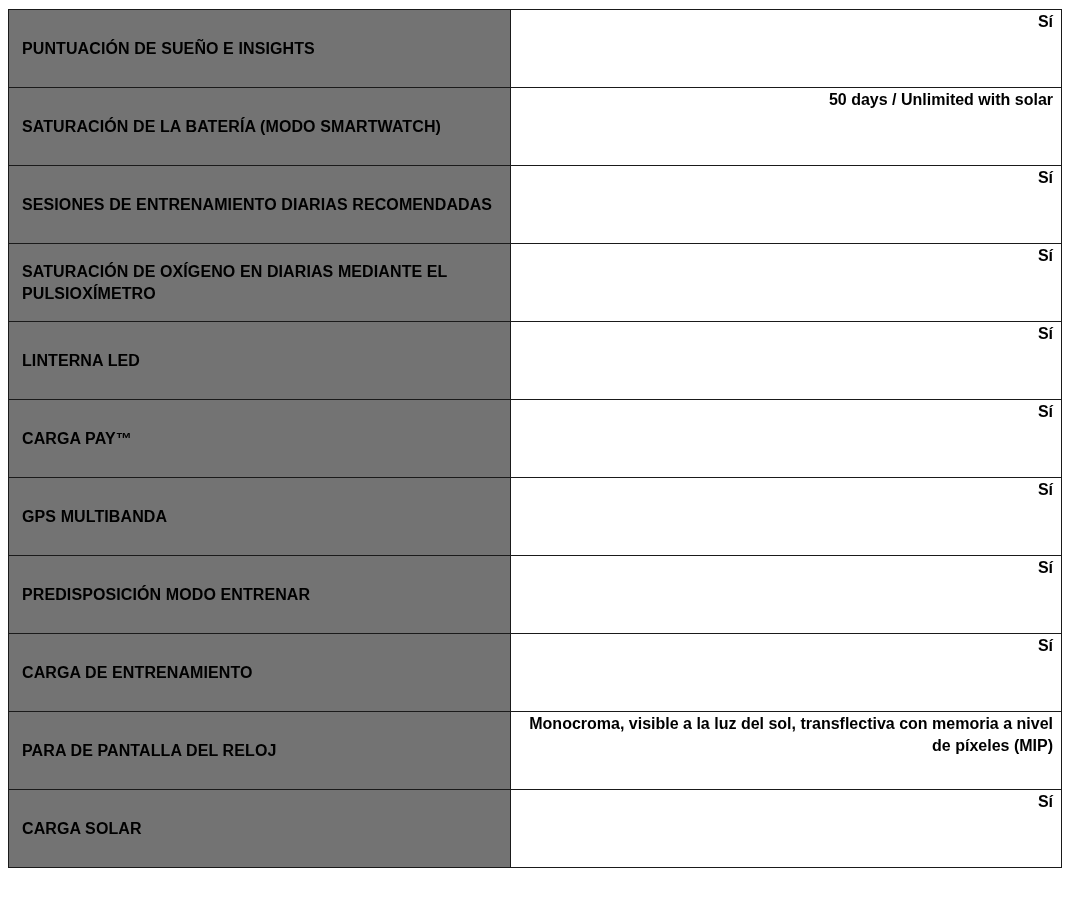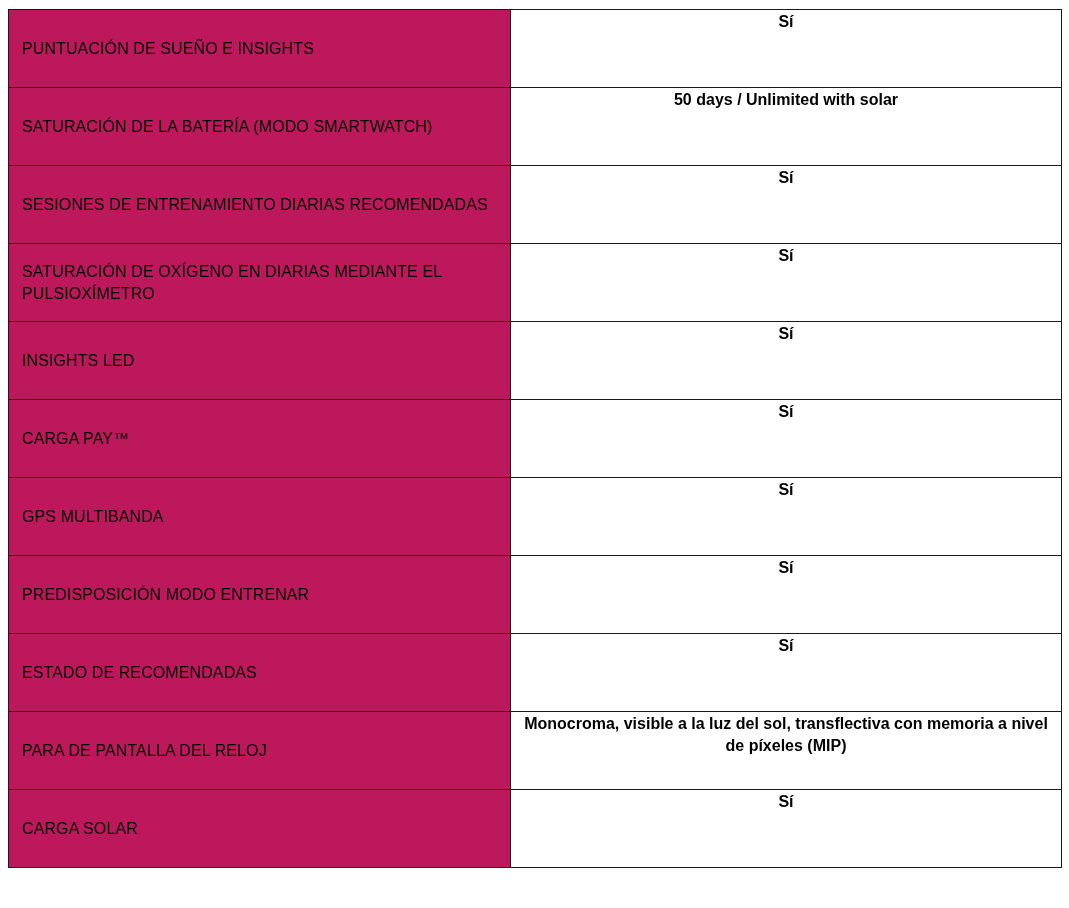--- a/index.html
+++ b/index.html
@@ -5,26 +5,26 @@
     html, body { margin: 0; padding: 0; background: #ffffff; }
     body { width: 1069px; height: 908px; position: relative; font-family: "Liberation Sans", sans-serif; color: #000; }
     .spec-table {
       position: absolute; left: 8px; top: 9px;
       width: 1053px; border-collapse: collapse; table-layout: fixed;
     }
     .spec-table td { border: 1.5px solid #1a1a1a; height: 78px; padding: 0; box-sizing: border-box; }
     .spec-table col.c1 { width: 502px; }
     .spec-table col.c2 { width: 551px; }
     td.label-cell {
-      background: #be185d; vertical-align: middle;
+      background: #737373; vertical-align: middle;
       padding: 0 12px 0 13px;
-      font-weight: normal; font-size: 16px; line-height: 22px; letter-spacing: 0.1px;
+      font-weight: bold; font-size: 16px; line-height: 22px; letter-spacing: 0.1px;
     }
     td.value-cell {
-      background: #ffffff; vertical-align: top; text-align: center;
+      background: #ffffff; vertical-align: top; text-align: right;
       padding: 1px 8px 8px 8px;
       font-weight: bold; font-size: 16px; line-height: 22px;
     }
   </style>
 </head>
 <body>
 
 <table class="spec-table">
   <colgroup>
       <col class="c1">
@@ -41,37 +41,37 @@
     </tr>
     <tr>
       <td class="label-cell">SESIONES DE ENTRENAMIENTO DIARIAS RECOMENDADAS</td>
       <td class="value-cell">Sí</td>
     </tr>
     <tr>
       <td class="label-cell">SATURACIÓN DE OXÍGENO EN DIARIAS MEDIANTE EL PULSIOXÍMETRO</td>
       <td class="value-cell">Sí</td>
     </tr>
     <tr>
-      <td class="label-cell">INSIGHTS LED</td>
+      <td class="label-cell">LINTERNA LED</td>
       <td class="value-cell">Sí</td>
     </tr>
     <tr>
       <td class="label-cell">CARGA PAY™</td>
       <td class="value-cell">Sí</td>
     </tr>
     <tr>
       <td class="label-cell">GPS MULTIBANDA</td>
       <td class="value-cell">Sí</td>
     </tr>
     <tr>
       <td class="label-cell">PREDISPOSICIÓN MODO ENTRENAR</td>
       <td class="value-cell">Sí</td>
     </tr>
     <tr>
-      <td class="label-cell">ESTADO DE RECOMENDADAS</td>
+      <td class="label-cell">CARGA DE ENTRENAMIENTO</td>
       <td class="value-cell">Sí</td>
     </tr>
     <tr>
       <td class="label-cell">PARA DE PANTALLA DEL RELOJ</td>
       <td class="value-cell">Monocroma, visible a la luz del sol, transflectiva con memoria a nivel de píxeles (MIP)</td>
     </tr>
     <tr>
       <td class="label-cell">CARGA SOLAR</td>
       <td class="value-cell">Sí</td>
     </tr>

